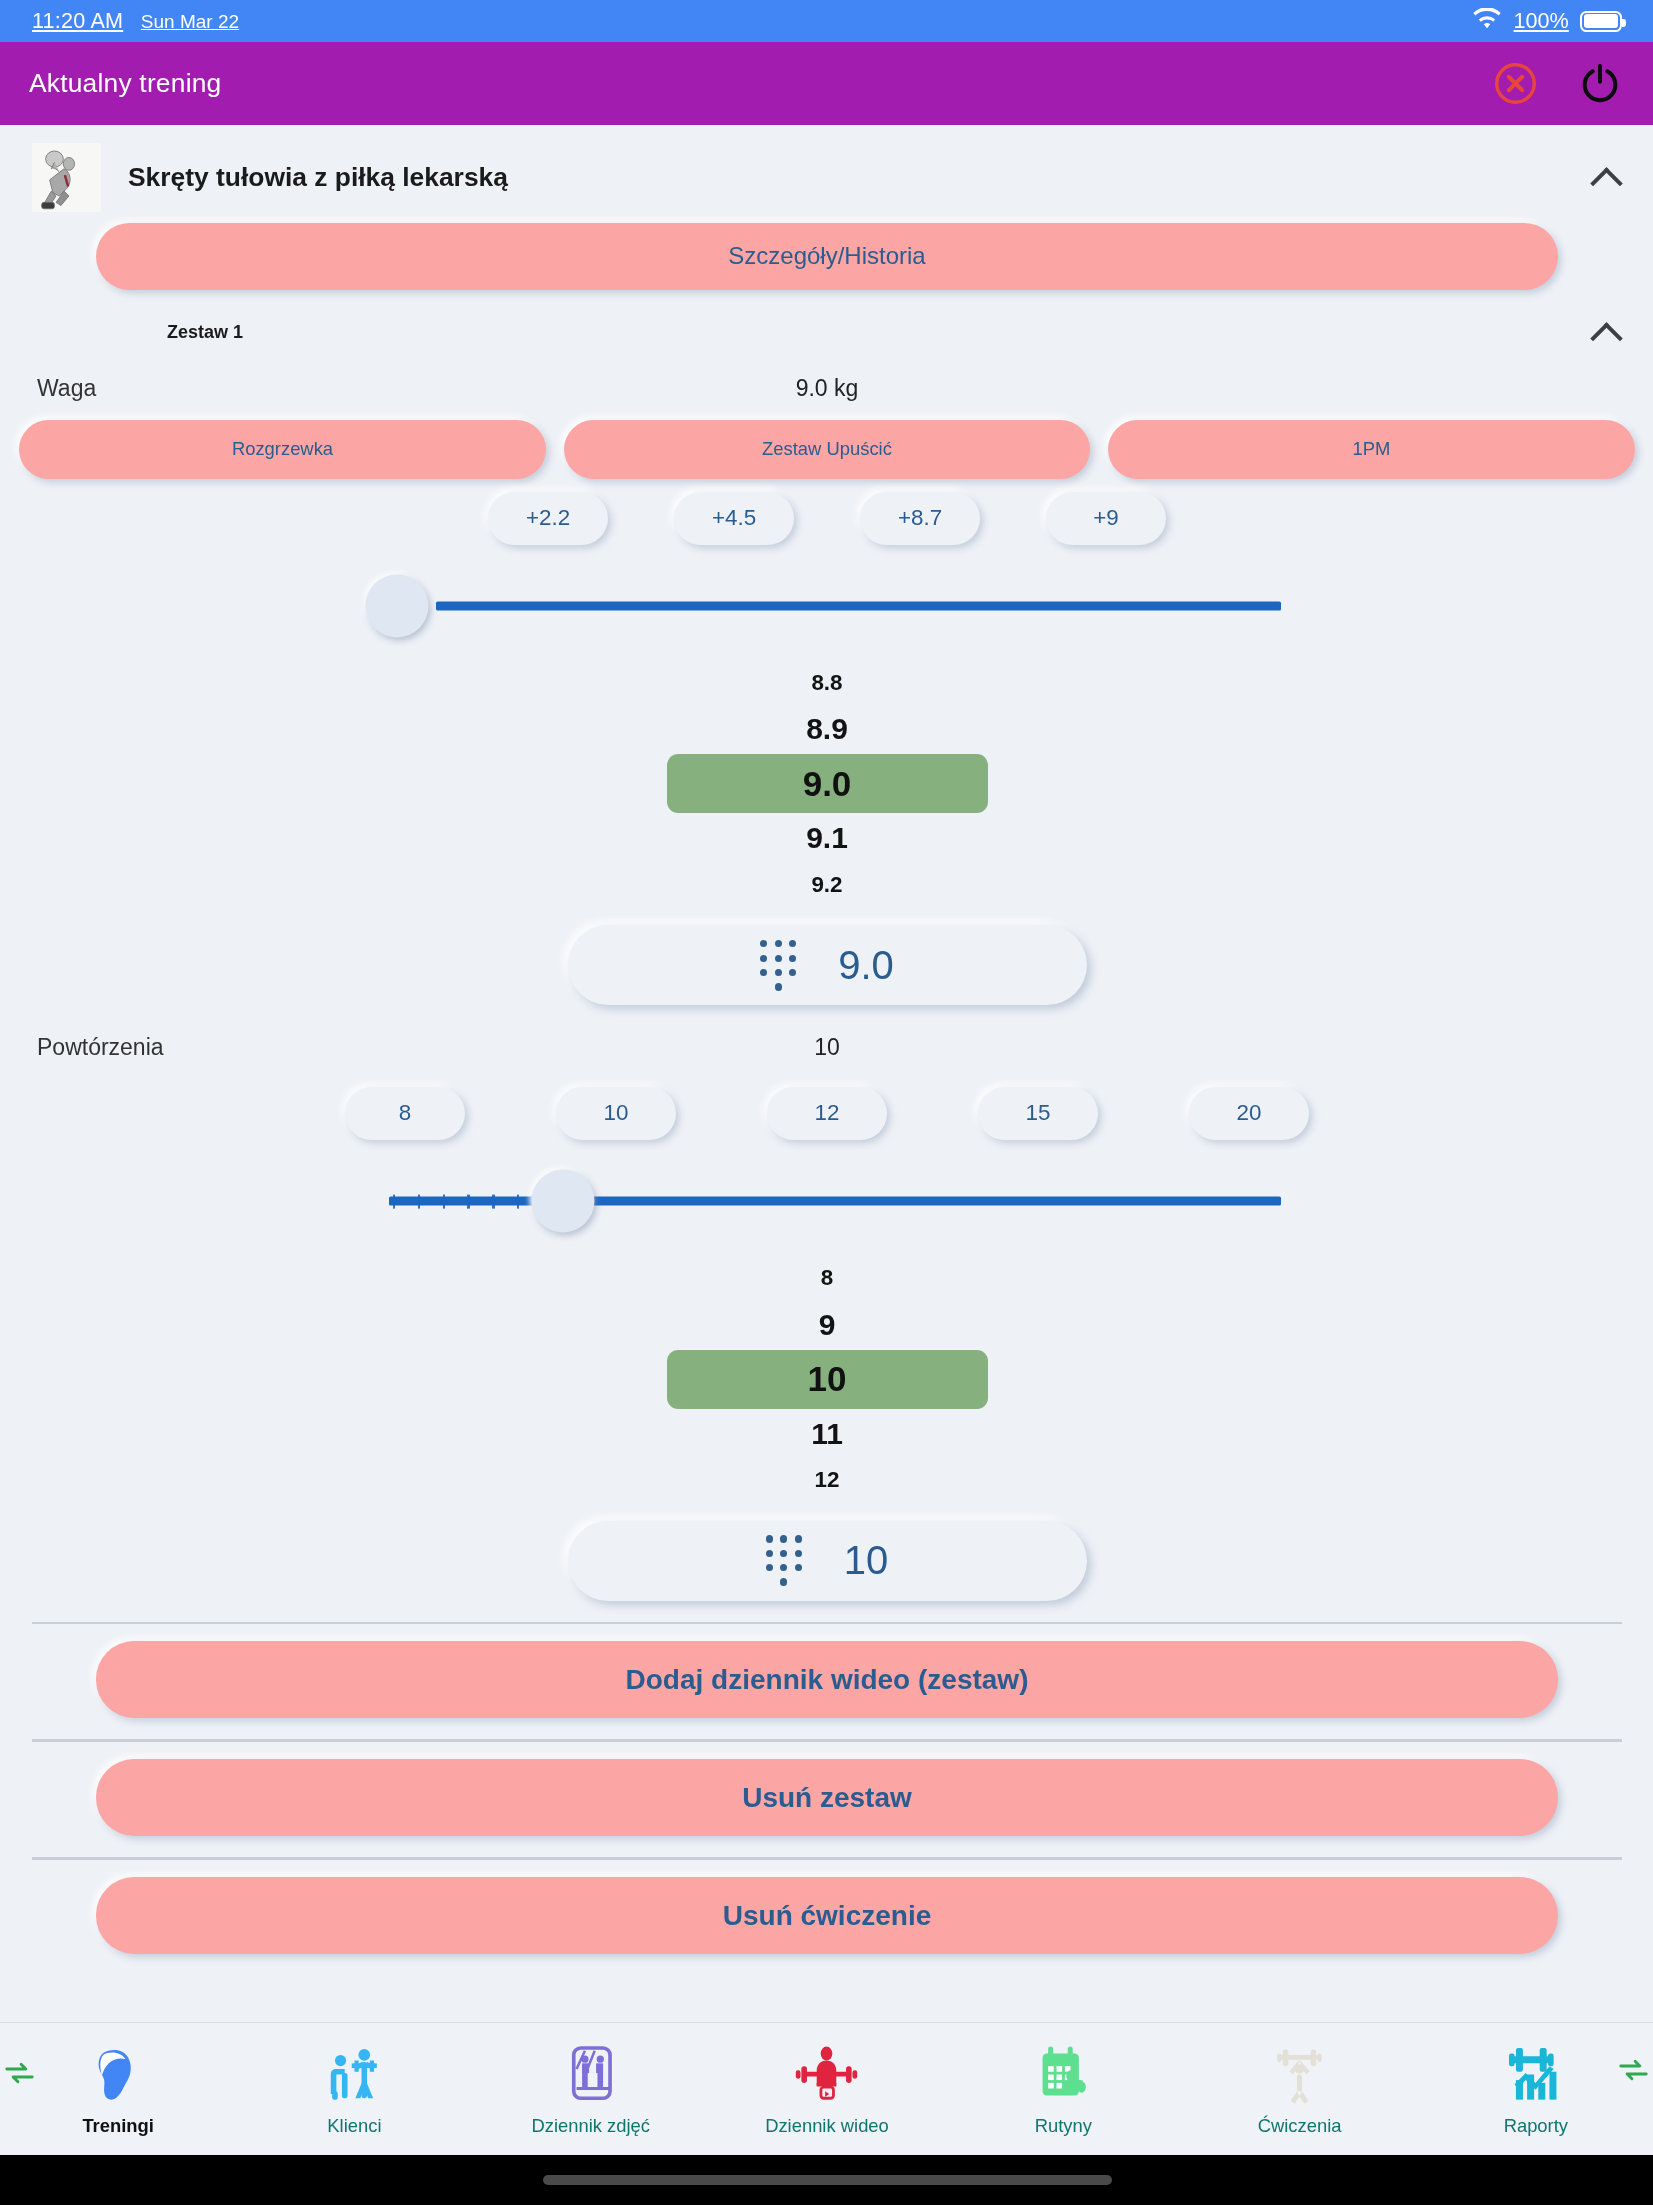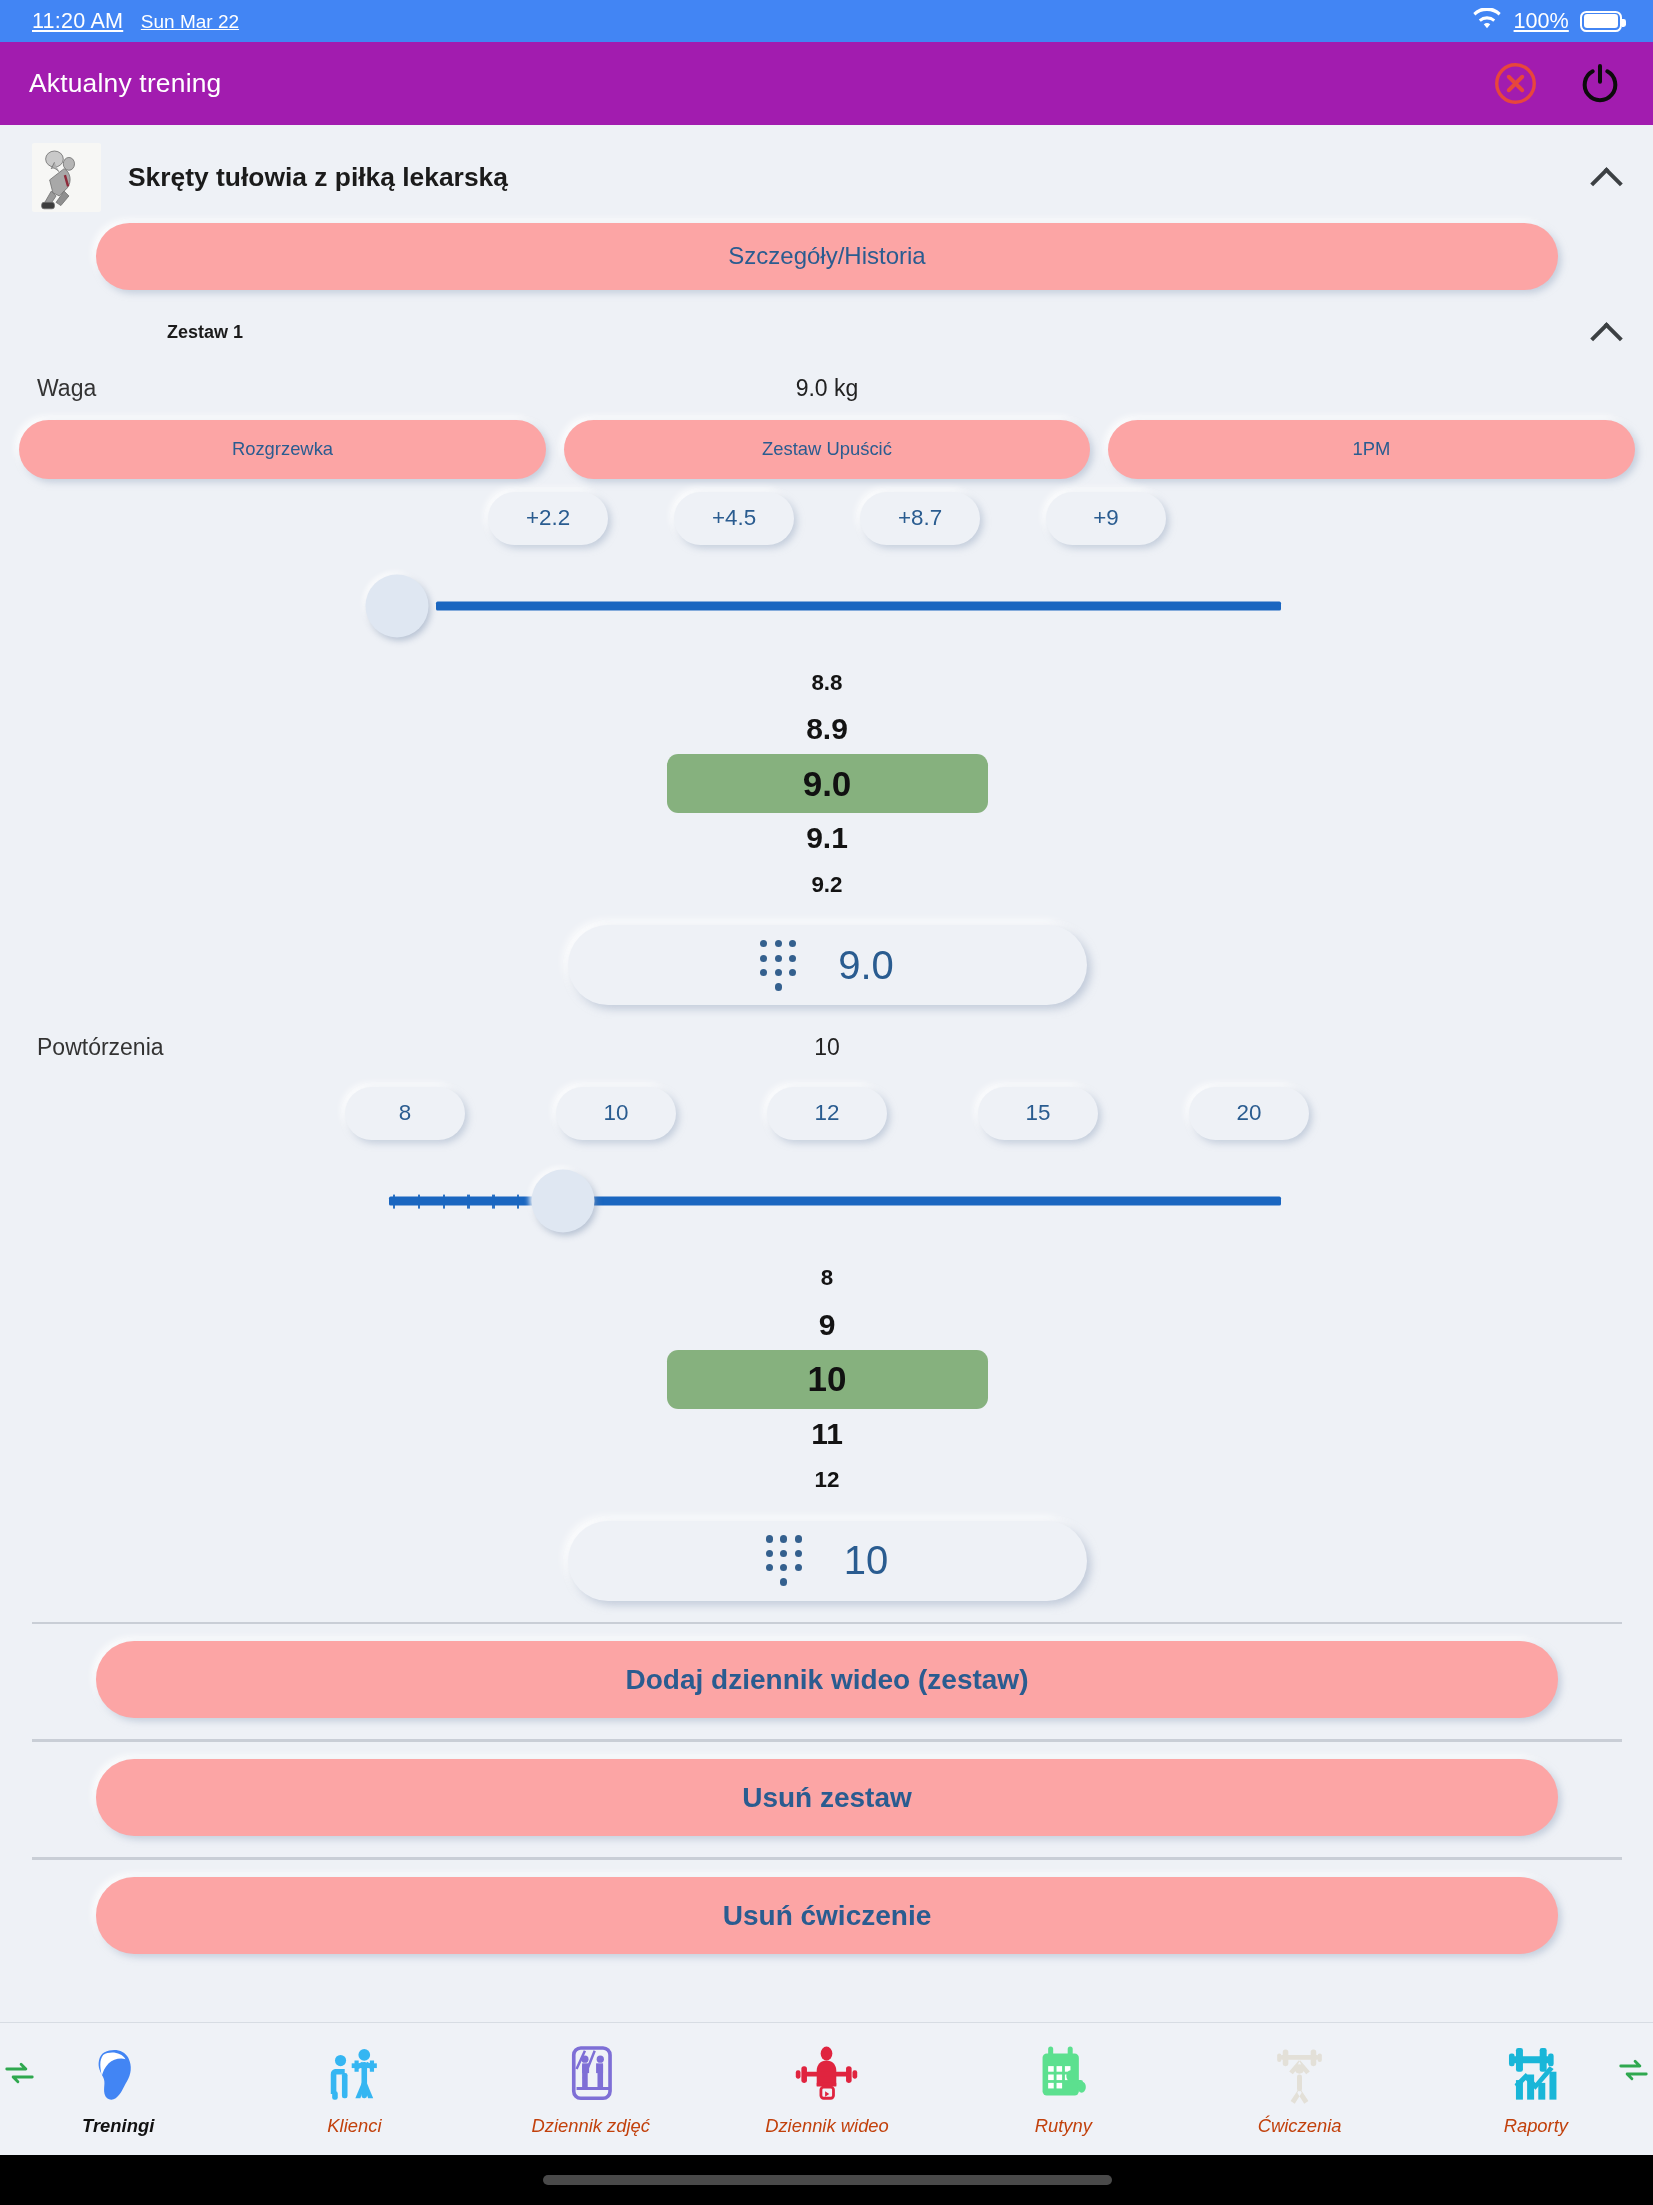--- a/index.html
+++ b/index.html
@@ -179,24 +179,24 @@
   
   .tabbar {
     flex: 0 0 133px; height: 133px;
     background: #eff2f7;
     border-top: 1.6px solid #d7dce3;
     display: flex; align-items: center; position: relative;
   }
   .tab {
     flex: 1 1 0; display: flex; flex-direction: column;
     align-items: center; justify-content: center; gap: 6.4px;
-    cursor: pointer; height: 100%; font-style: italic;
+    cursor: pointer; height: 100%;
   }
   .tab svg { display: block; }
-  .tab-label { font-size: 18.4px; color: #c2410c; }
+  .tab-label { font-size: 18.4px; color: #0f766e; }
   .tab.active .tab-label { color: #111; font-weight: bold; }
   .rot-ind { position: absolute; width: 35px; height: 24px; }
   .rot-left { left: 1.6px; top: 38px; }
   .rot-right { right: 3.2px; top: 35px; }
 
   
   .homebar {
     flex: 0 0 50px; height: 50px; background: #000;
     display: flex; align-items: center; justify-content: center;
   }

